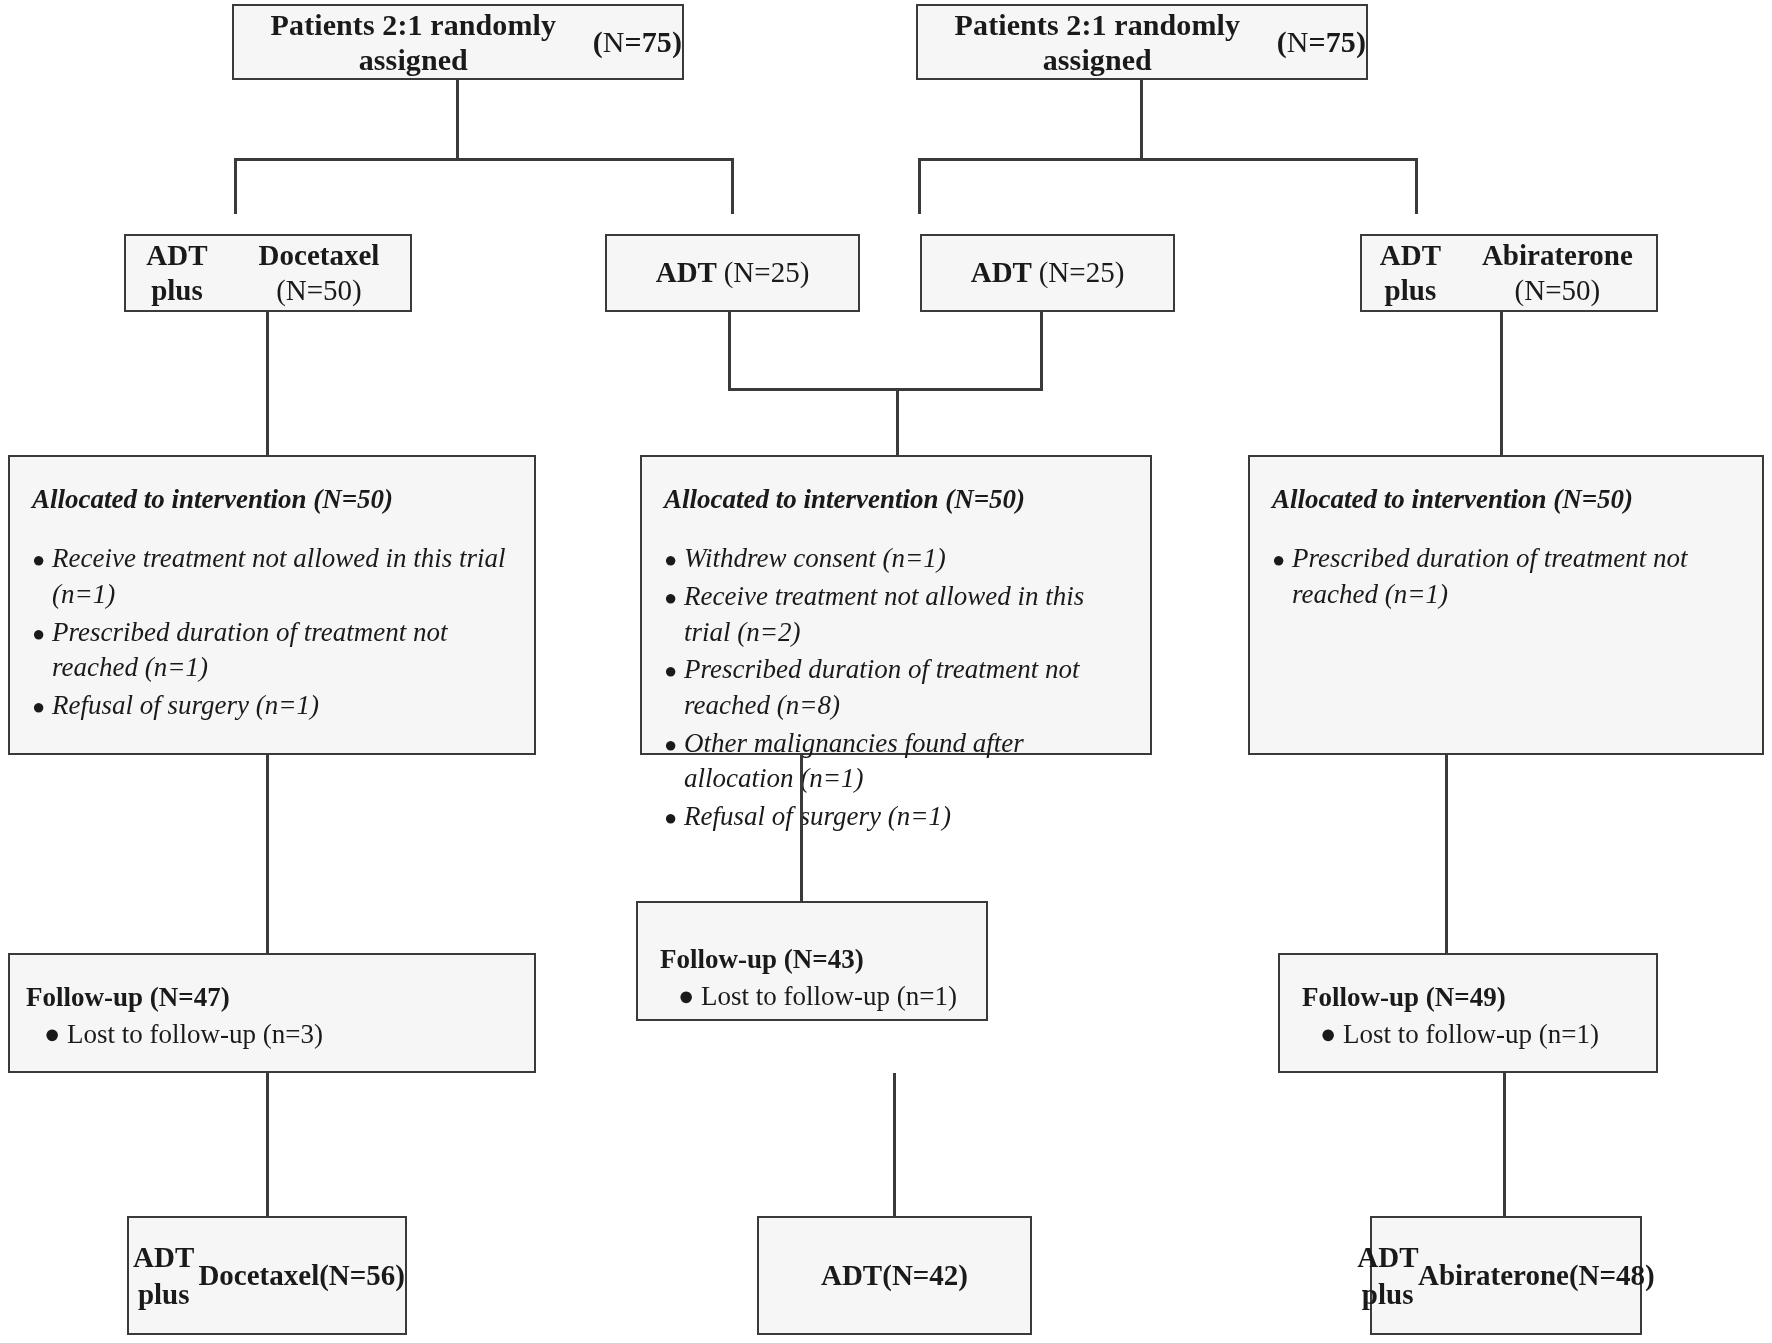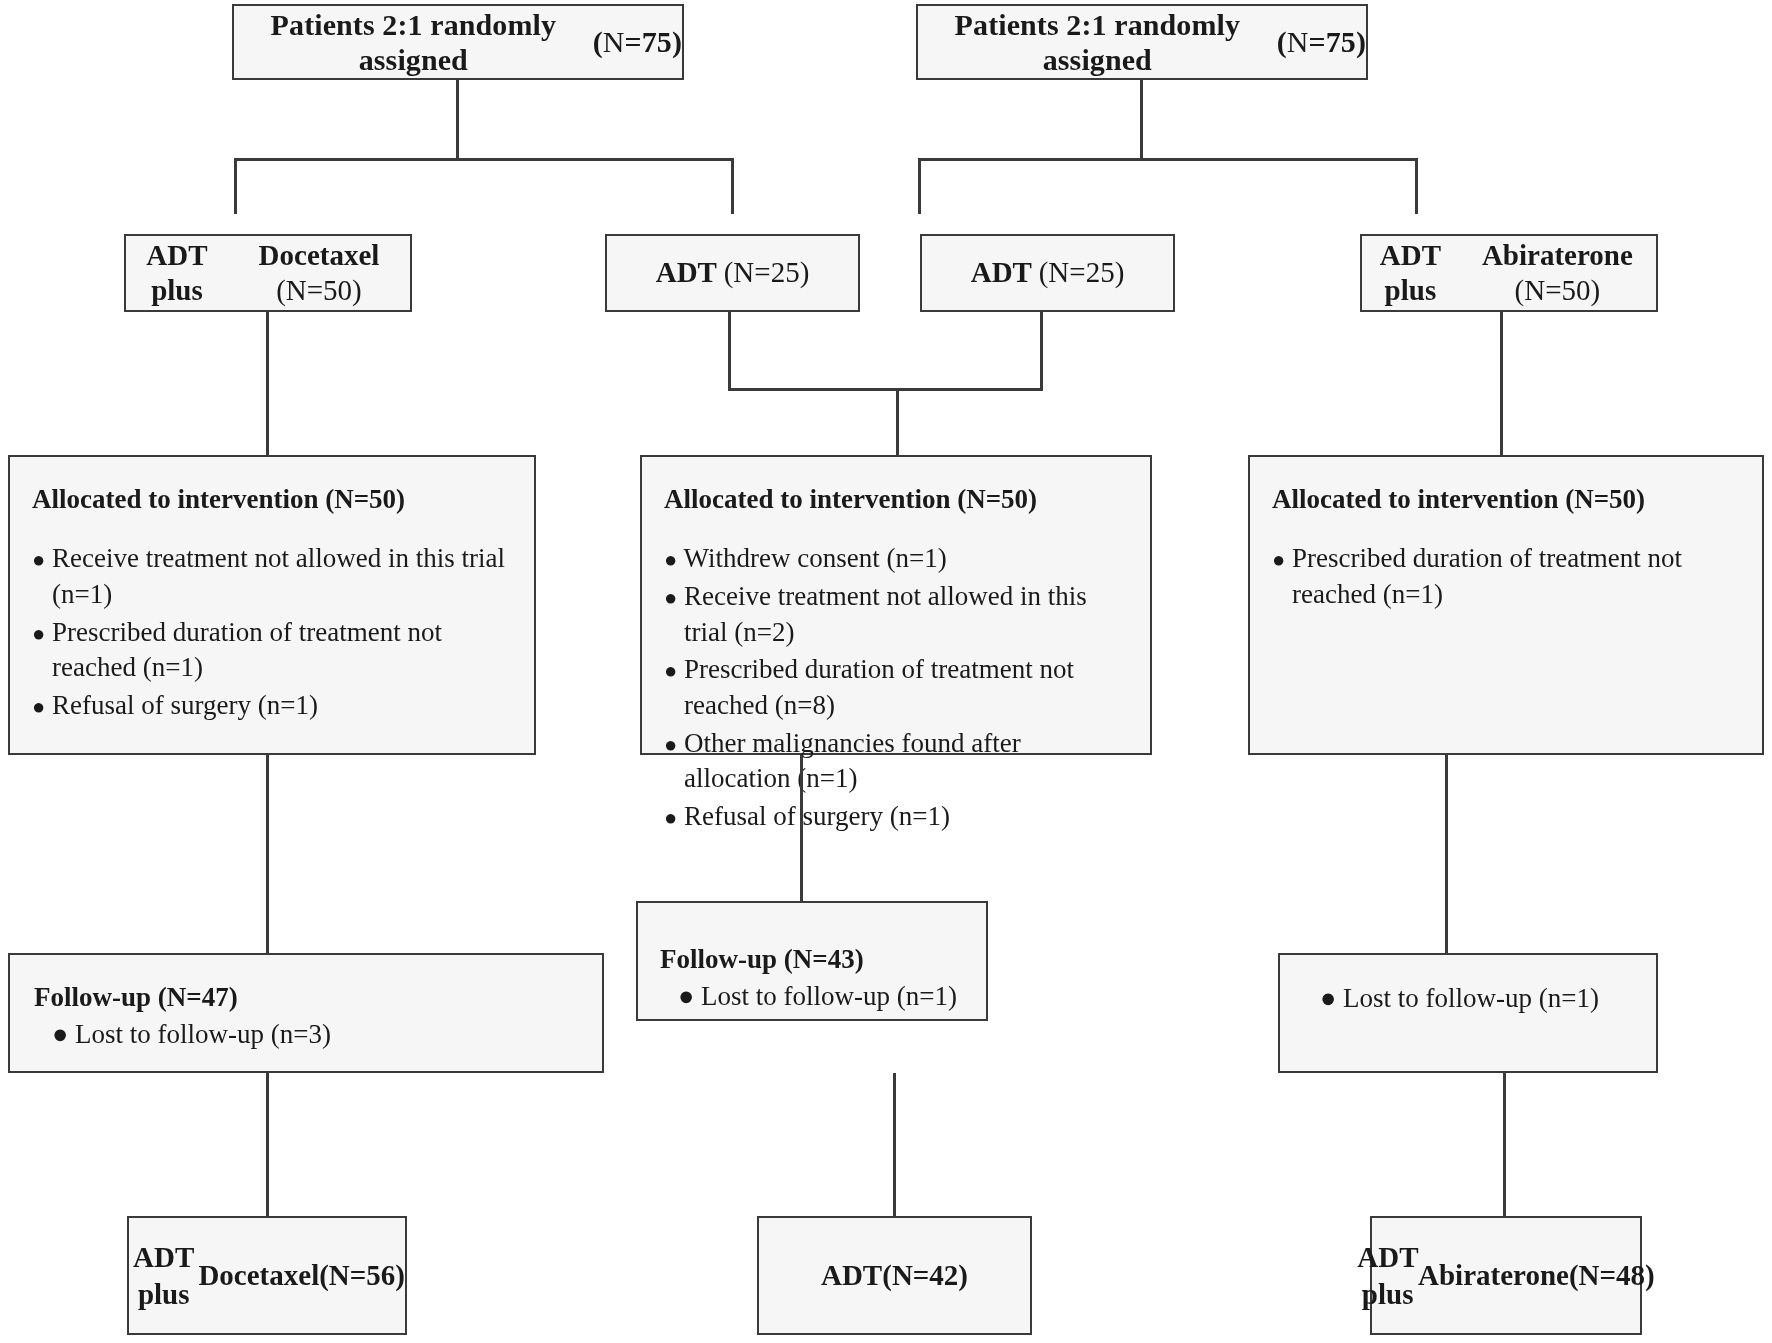--- a/index.html
+++ b/index.html
@@ -27,20 +27,21 @@
   }
   .box.center {
     display: flex;
     flex-direction: row;
     align-items: center;
     justify-content: center;
     text-align: center;
   }
   .box.pad {
     padding: 26px 22px 8px 22px;
+    font-style: italic;
   }
   .ln {
     position: absolute;
     background: #3a3a3a;
   }
   .vline { width: 3px; }
   .hline { height: 3px; }
 
   .ttl {
     font-weight: bold;
@@ -160,31 +161,32 @@
 
   <div class="box pad" style="left:1248px; top:455px; width:516px; height:300px;">
     <div class="hdr">Allocated to intervention (N=50)</div>
     <div class="bul"><span class="dot">●</span> <span>Prescribed duration of treatment not reached (n=1)</span></div>
   </div>
 
   <div class="ln vline" style="left:266px; top:755px; width:3px; height:198px;"></div>
   <div class="ln vline" style="left:800px; top:755px; width:3px; height:198px;"></div>
   <div class="ln vline" style="left:1445px; top:755px; width:3px; height:198px;"></div>
 
-  <div class="box" style="left:8px; top:953px; width:596px; height:120px; padding:26px 24px;">
+  <div class="box" style="left:8px; top:953px; width:528px; height:120px; padding:26px 16px;">
     <div class="hdr-tight">Follow-up (N=47)</div>
     <div class="bul-ind"><span class="dot">●</span> <span>Lost to follow-up (n=3)</span></div>
   </div>
 
   <div class="box" style="left:636px; top:901px; width:352px; height:120px; padding:40px 22px;">
     <div class="hdr-tight">Follow-up (N=43)</div>
     <div class="bul-ind"><span class="dot">●</span> <span>Lost to follow-up (n=1)</span></div>
   </div>
 
   <div class="box" style="left:1278px; top:953px; width:380px; height:120px; padding:26px 22px;">
+    <div class="hdr-tight">Follow-up (N=49)</div>
     <div class="bul-ind"><span class="dot">●</span> <span>Lost to follow-up (n=1)</span></div>
   </div>
 
   <div class="ln vline" style="left:266px; top:1073px; width:3px; height:143px;"></div>
   <div class="ln vline" style="left:893px; top:1073px; width:3px; height:143px;"></div>
   <div class="ln vline" style="left:1503px; top:1073px; width:3px; height:143px;"></div>
 
   <div class="box center" style="left:127px; top:1216px; width:280px; height:119px;">
     <div class="bottom-txt">ADT plus</div>
     <div class="bottom-txt">Docetaxel</div>

